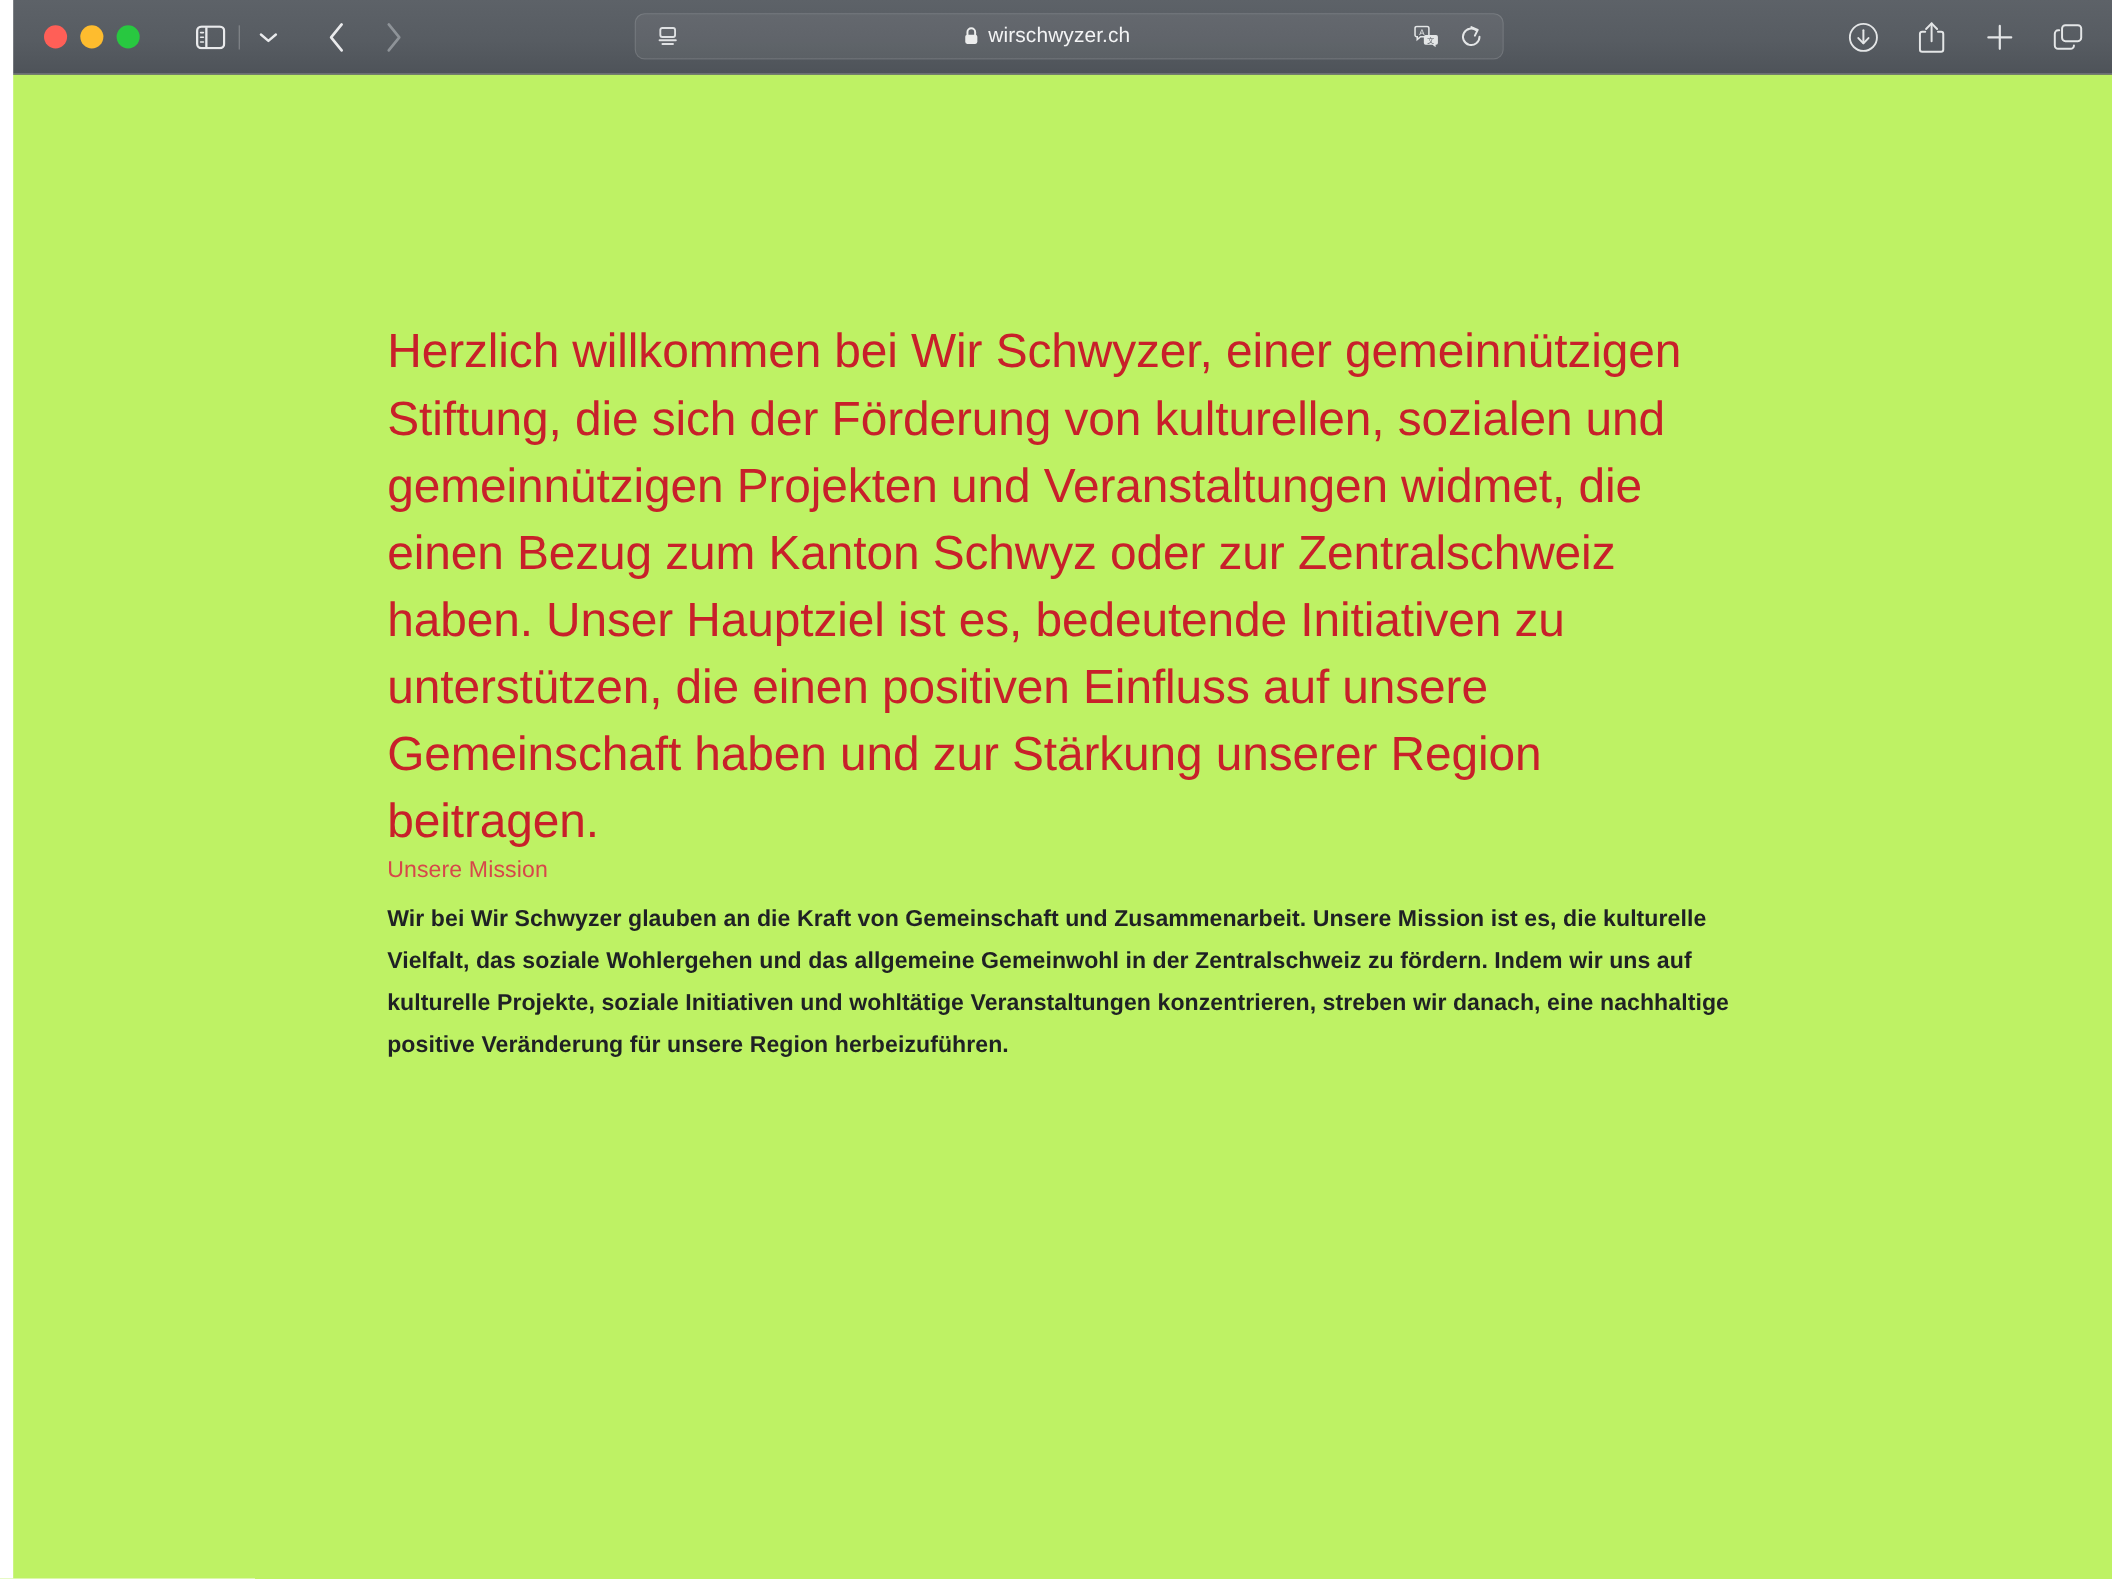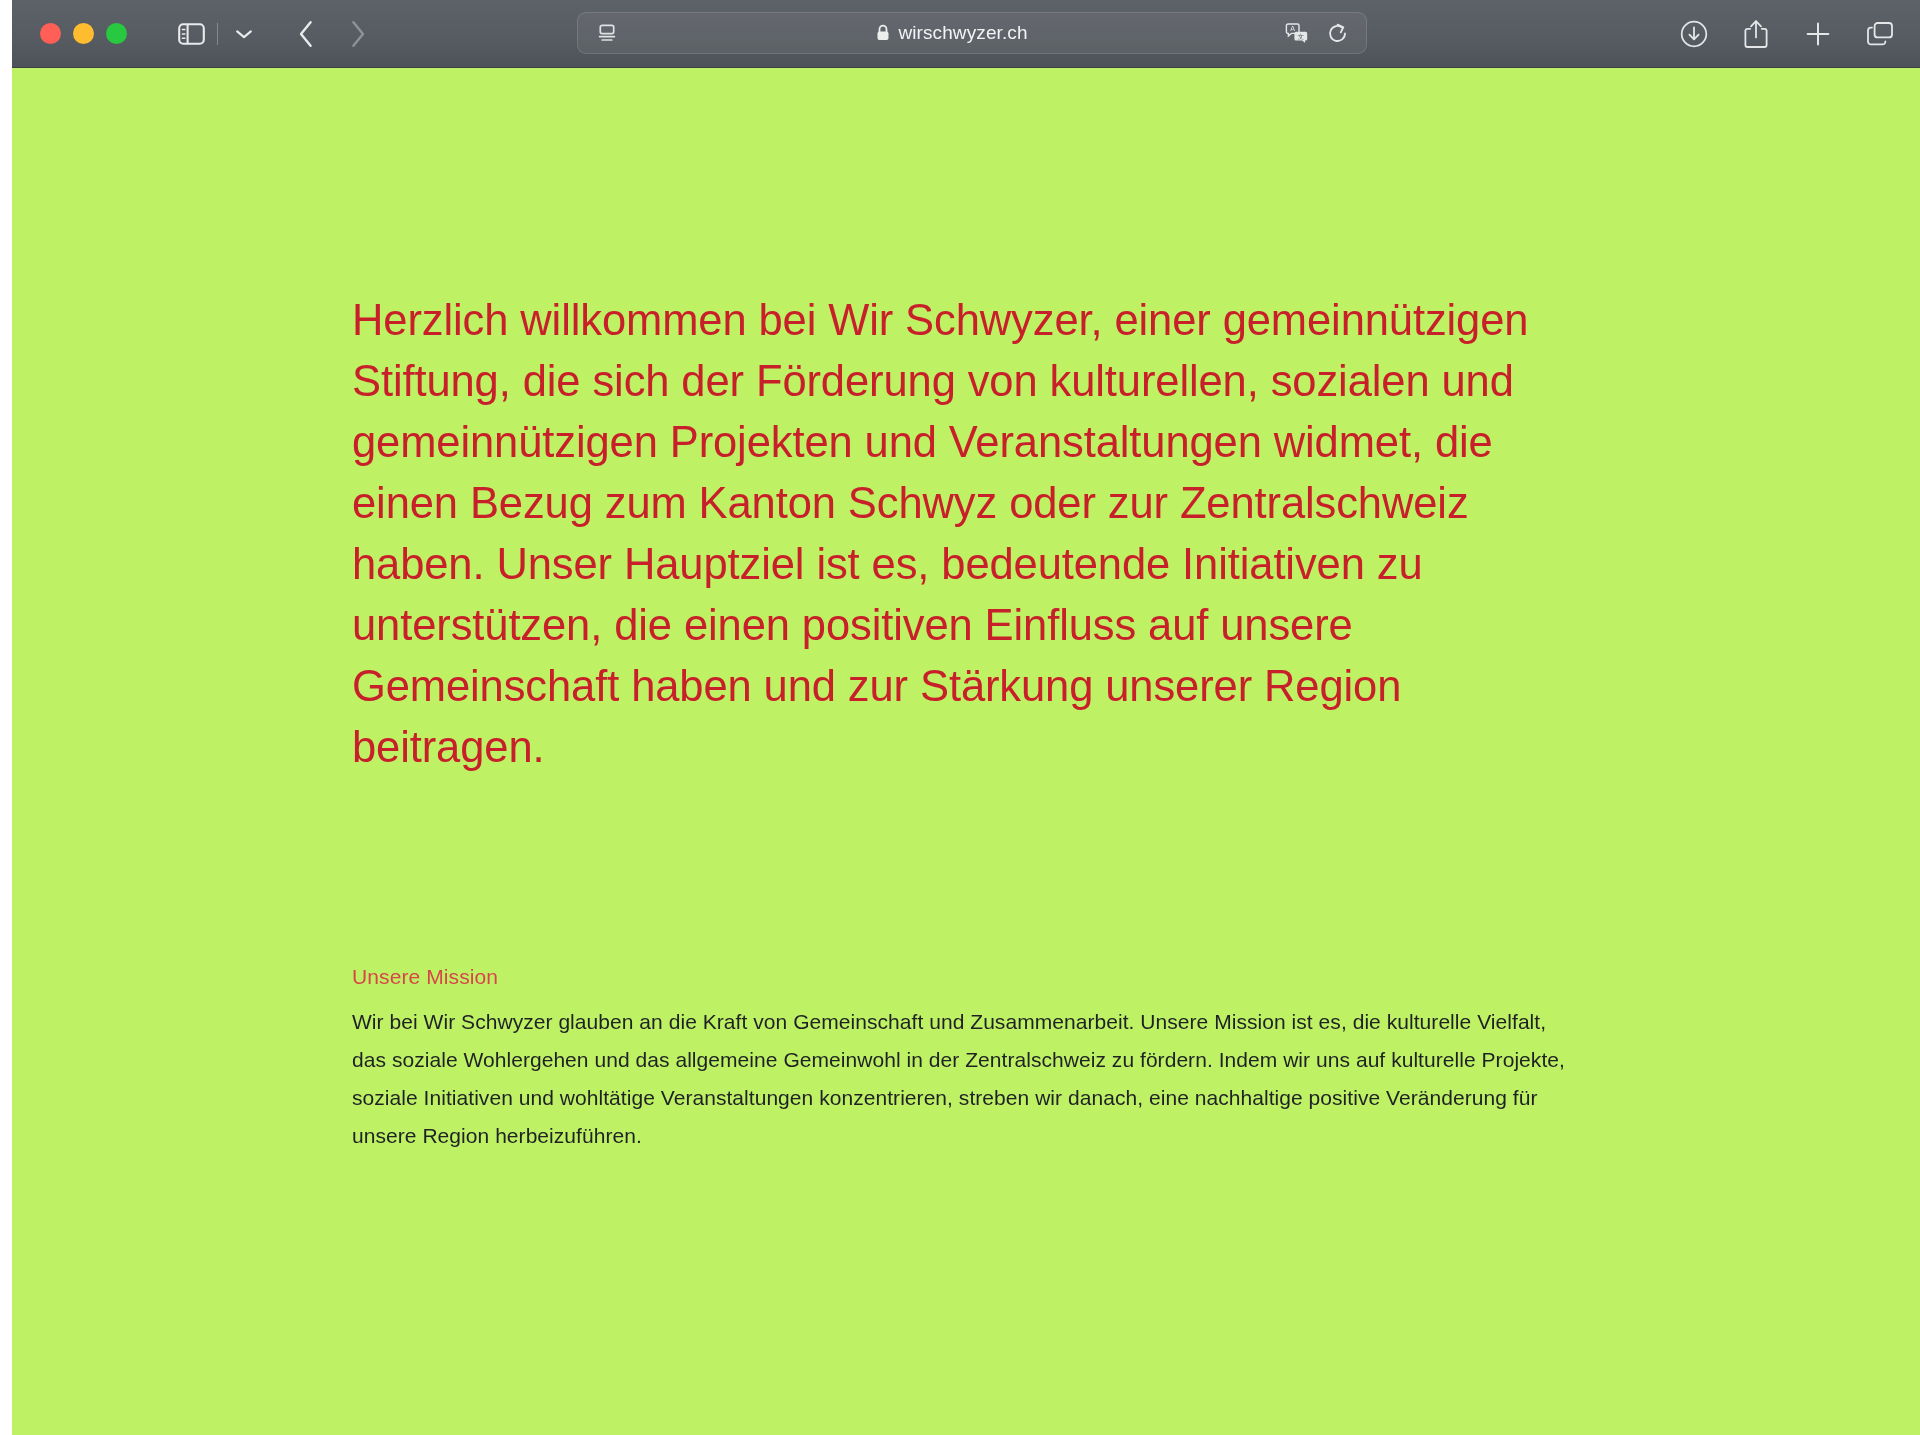--- a/index.html
+++ b/index.html
@@ -155,39 +155,38 @@
     padding-top: 222px;
     max-width: 1245px;
     color: #c8202a;
     font-size: 43.5px;
     line-height: 61px;
     font-weight: 400;
     letter-spacing: -0.1px;
   }
 
   .mission-block {
-    margin-top: 186px;
     max-width: 1232px;
   }
 
   .mission-heading {
     margin: 0 0 13px 0;
     color: #d7474a;
     font-size: 21px;
     line-height: 26px;
     font-weight: 400;
     letter-spacing: 0.1px;
   }
 
   .mission-body {
     margin: 0;
     color: #1f2124;
     font-size: 21px;
     line-height: 38px;
-    font-weight: 400;
+    font-weight: 700;
     letter-spacing: 0.05px;
   }
 </style>
 </head>
 <body>
 
 <div class="browser-window">
 
   <div class="toolbar">
 

